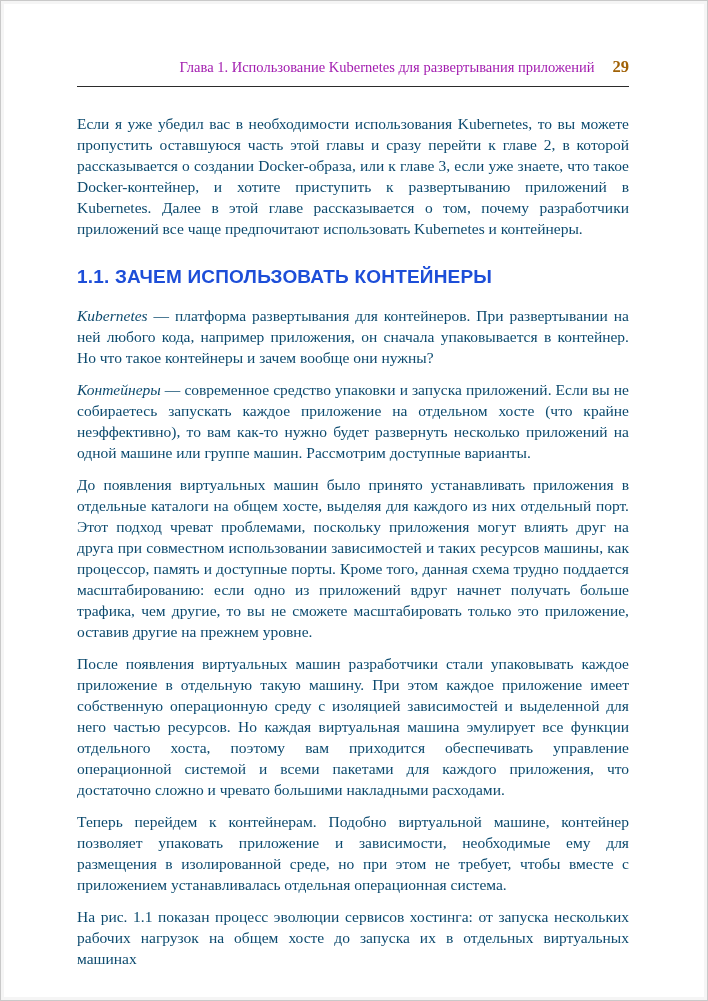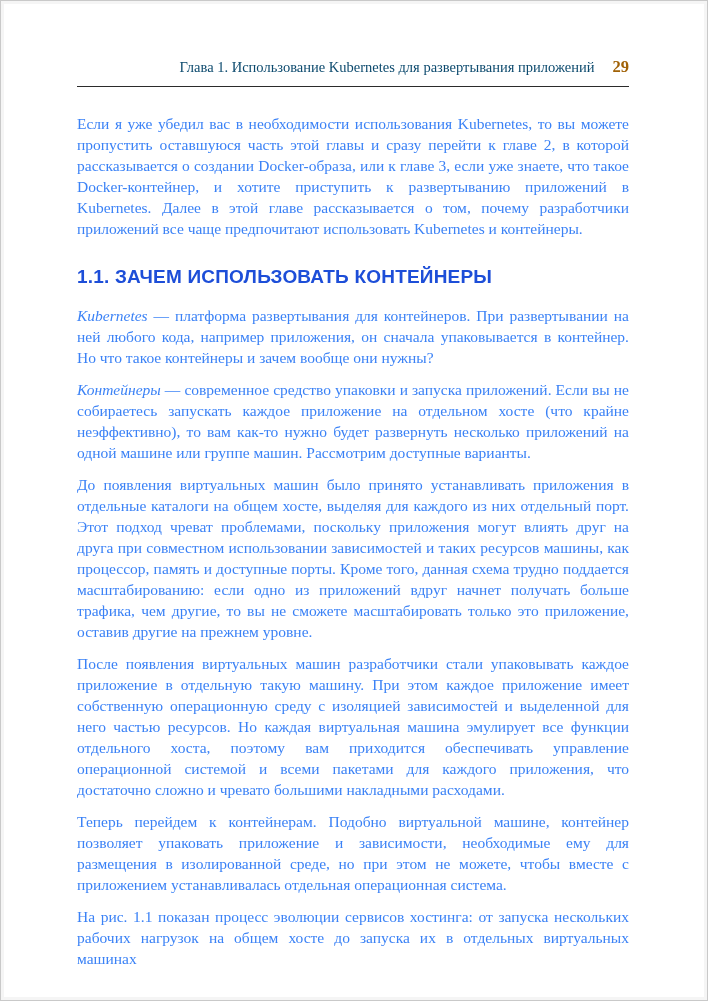--- a/index.html
+++ b/index.html
@@ -28,40 +28,40 @@
     display: flex;
     justify-content: flex-end;
     align-items: baseline;
     gap: 18px;
     font-size: 14.5px;
     line-height: 1.2;
     padding-bottom: 9px;
   }
   .running-header .chapter-title {
     font-size: 14.5px;
-    color: #0c4a6e;
+    color: #a21caf;
   }
   .running-header .page-number {
     font-weight: bold;
     font-size: 16.5px;
     color: #a16207;
   }
   .header-rule {
     border: none;
     border-top: 1.5px solid #2b2b2b;
     margin: 0 0 26px 0;
   }
   .body-text p {
     margin: 0 0 11px 0;
     font-size: 15.5px;
     line-height: 21px;
     text-align: justify;
     hyphens: auto;
     -webkit-hyphens: auto;
-    color: #3b82f6;
+    color: #0c4a6e;
   }
   .body-text p em.lead {
     font-style: italic;
     margin-top: 12px;
   }
   h1.section-heading {
     font-family: "Liberation Sans", "DejaVu Sans", sans-serif;
     font-weight: bold;
     font-size: 19px;
     letter-spacing: 0.2px;
@@ -89,19 +89,19 @@
       <h1 class="section-heading">1.1. ЗАЧЕМ ИСПОЛЬЗОВАТЬ КОНТЕЙНЕРЫ</h1>
 
       <p><em class="lead">Kubernetes</em><span> — платформа развертывания для контейнеров. При развертывании на ней любого кода, например приложения, он сначала упаковывается в контейнер. Но что такое контейнеры и зачем вообще они нужны?</span></p>
 
       <p><em class="lead">Контейнеры</em><span> — современное средство упаковки и запуска приложений. Если вы не собираетесь запускать каждое приложение на отдельном хосте (что крайне неэффективно), то вам как-то нужно будет развернуть несколько приложений на одной машине или группе машин. Рассмотрим доступные варианты.</span></p>
 
       <p><span>До появления виртуальных машин было принято устанавливать приложения в отдельные каталоги на общем хосте, выделяя для каждого из них отдельный порт. Этот подход чреват проблемами, поскольку приложения могут влиять друг на друга при совместном использовании зависимостей и таких ресурсов машины, как процессор, память и доступные порты. Кроме того, данная схема трудно поддается масштабированию: если одно из приложений вдруг начнет получать больше трафика, чем другие, то вы не сможете масштабировать только это приложение, оставив другие на прежнем уровне.</span></p>
 
       <p><span>После появления виртуальных машин разработчики стали упаковывать каждое приложение в отдельную такую машину. При этом каждое приложение имеет собственную операционную среду с изоляцией зависимостей и выделенной для него частью ресурсов. Но каждая виртуальная машина эмулирует все функции отдельного хоста, поэтому вам приходится обеспечивать управление операционной системой и всеми пакетами для каждого приложения, что достаточно сложно и чревато большими накладными расходами.</span></p>
 
-      <p><span>Теперь перейдем к контейнерам. Подобно виртуальной машине, контейнер позволяет упаковать приложение и зависимости, необходимые ему для размещения в изолированной среде, но при этом не можете, чтобы вместе с приложением устанавливалась отдельная операционная система.</span></p>
+      <p><span>Теперь перейдем к контейнерам. Подобно виртуальной машине, контейнер позволяет упаковать приложение и зависимости, необходимые ему для размещения в изолированной среде, но при этом не требует, чтобы вместе с приложением устанавливалась отдельная операционная система.</span></p>
 
       <p><span>На рис. 1.1 показан процесс эволюции сервисов хостинга: от запуска нескольких рабочих нагрузок на общем хосте до запуска их в отдельных виртуальных машинах</span></p>
 
     </div>
   </div>
 </div>
 
 </body></html>

